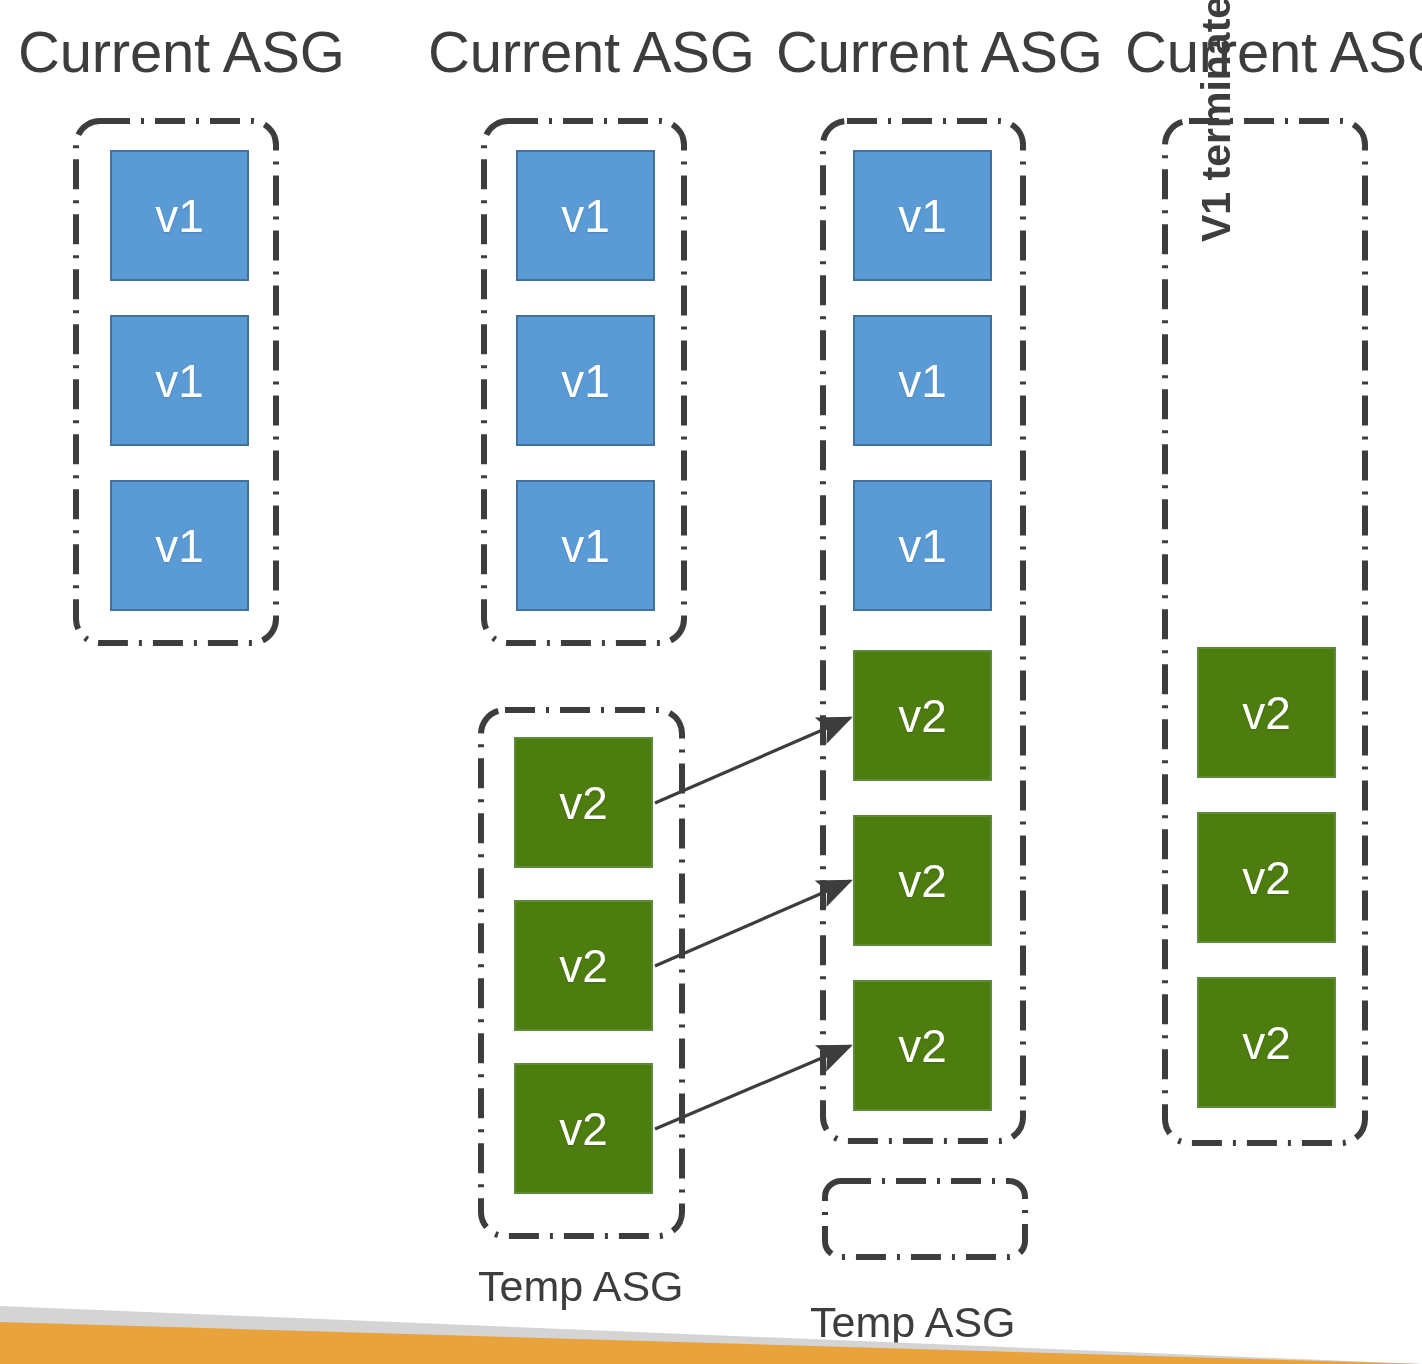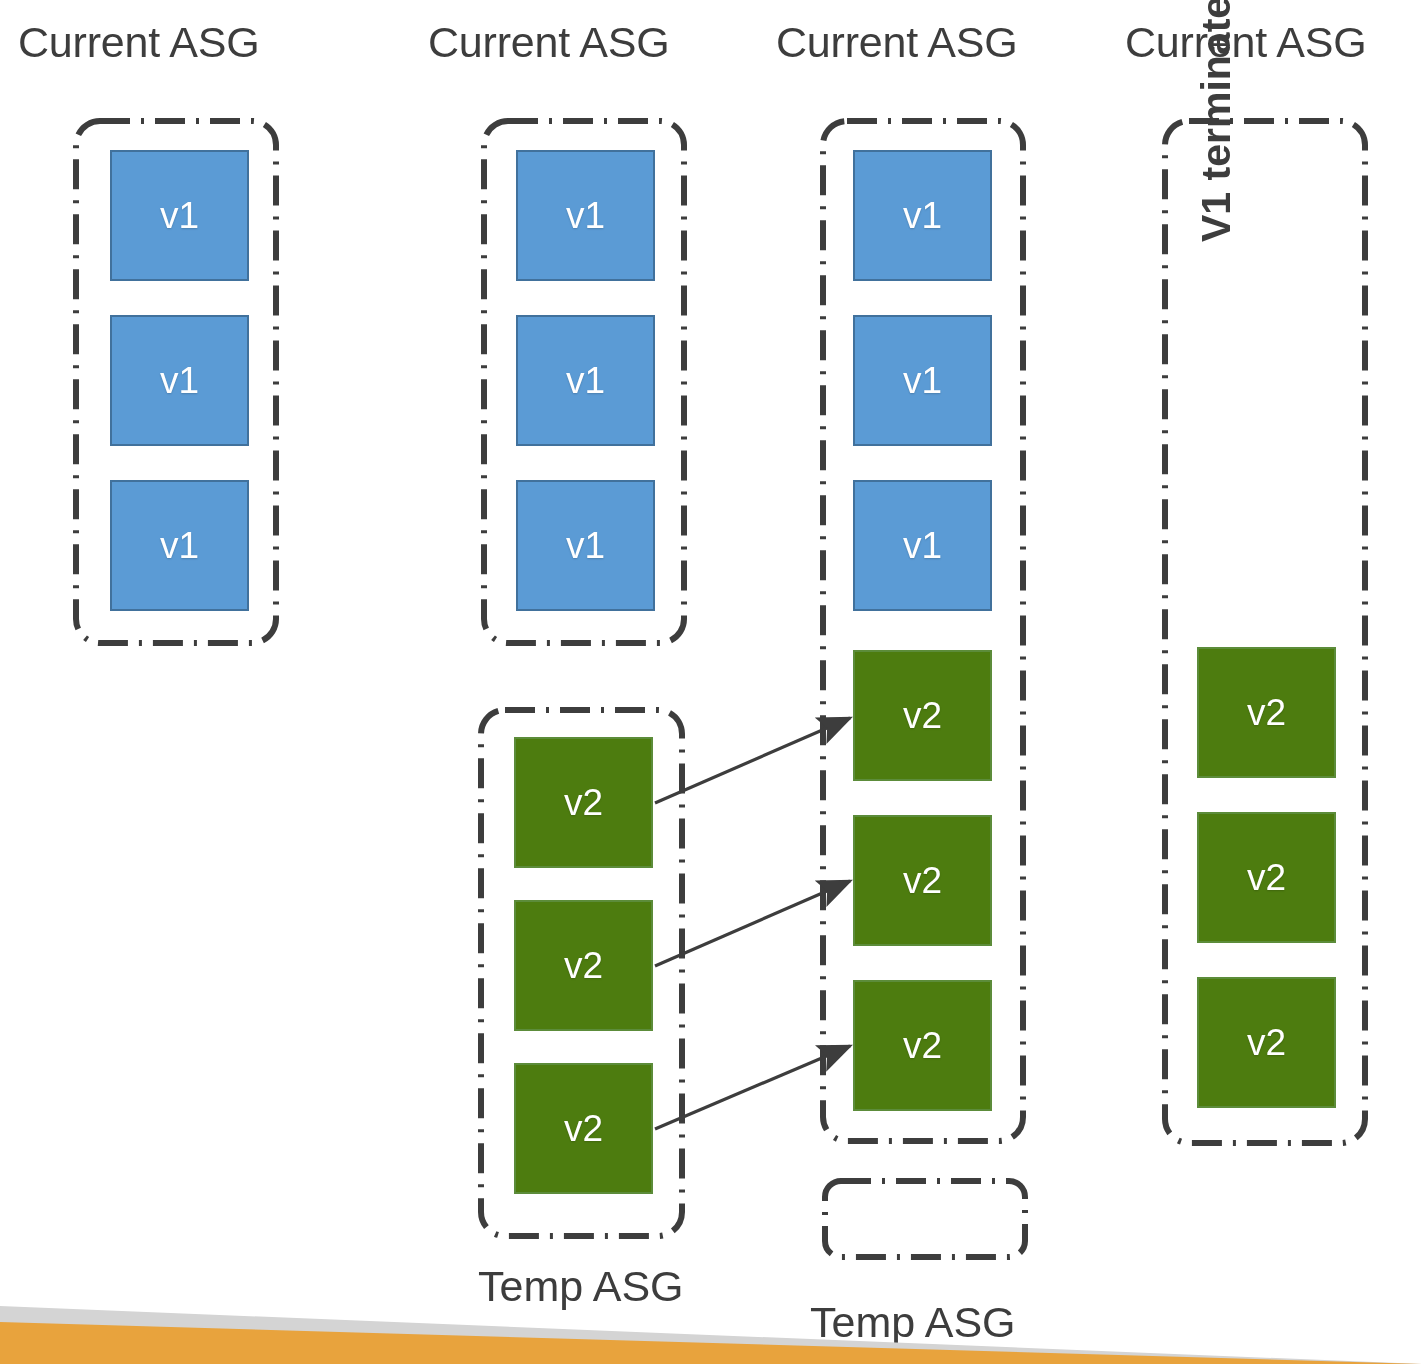--- a/index.html
+++ b/index.html
@@ -13,21 +13,21 @@
   #canvas {
     position: relative;
     width: 1422px;
     height: 1364px;
     background: #ffffff;
     overflow: hidden;
   }
   
   .col-title {
     position: absolute;
-    font-size: 43px;
+    font-size: 58px;
     color: #3d3d3d;
     font-weight: 400;
     letter-spacing: -0.2px;
     white-space: nowrap;
   }
   .col-footer {
     position: absolute;
     font-size: 43px;
     color: #3d3d3d;
     font-weight: 400;
@@ -48,21 +48,21 @@
     overflow: visible;
   }
   
   .inst {
     position: absolute;
     box-sizing: border-box;
     display: flex;
     align-items: center;
     justify-content: center;
     color: #ffffff;
-    font-size: 37px;
+    font-size: 46px;
     font-weight: 400;
     line-height: 1;
     text-shadow: 0 1px 2px rgba(0,0,0,0.18);
   }
   .inst.v1 {
     background: #5b9bd5;
     border: 2px solid #41719c;
   }
   .inst.v2 {
     background: #4d7c0f;

